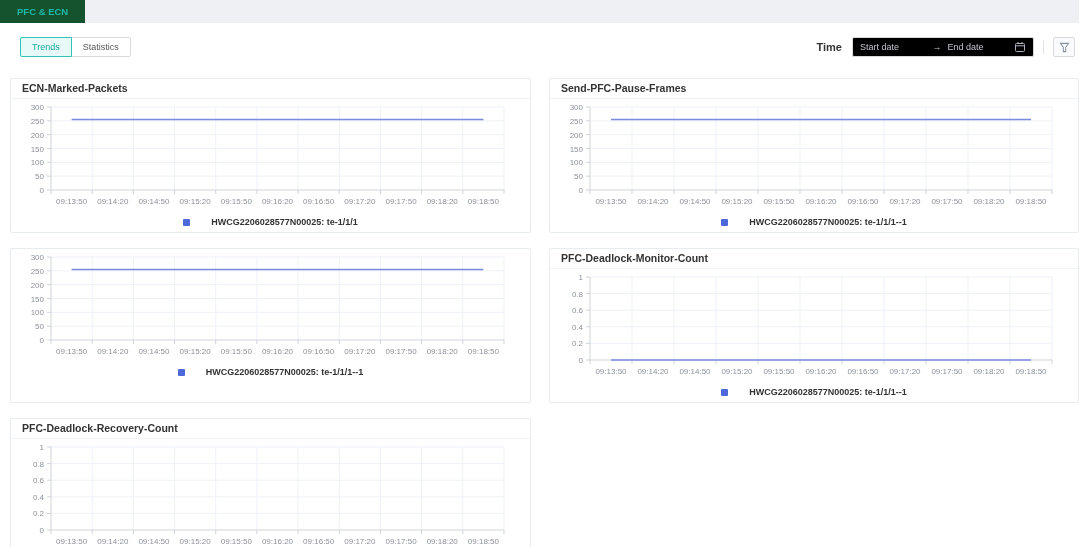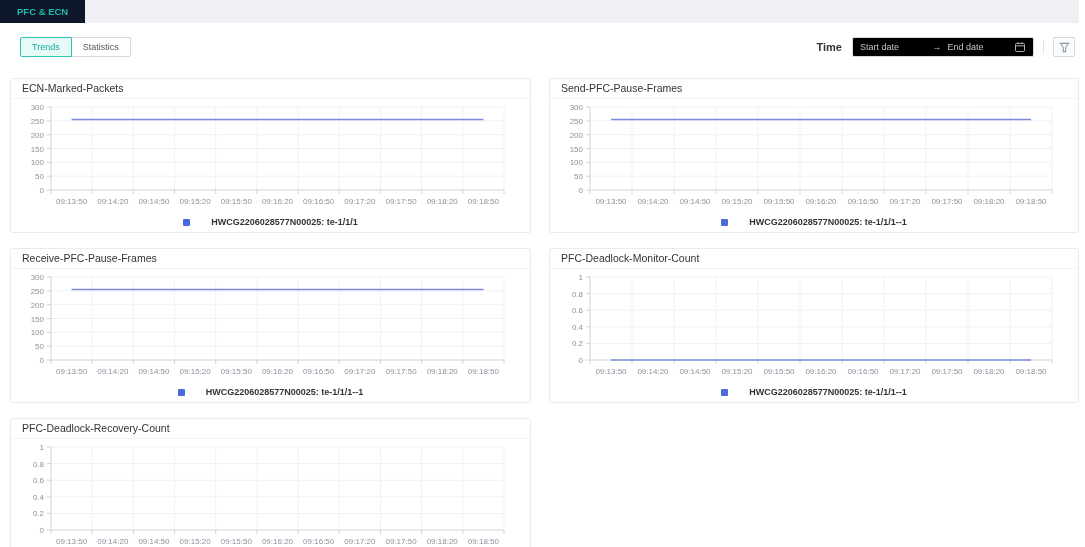--- a/index.html
+++ b/index.html
@@ -4,21 +4,21 @@
 <style>
   * { box-sizing: border-box; }
   html,body { margin:0; padding:0; }
   body {
     width:1085px; height:547px; overflow:hidden;
     background:#fff; font-family:"Liberation Sans", sans-serif;
   }
   
   .tabstrip { display:flex; height:23px; background:#eef0f4; margin-right:6px; }
   .tab-active {
-    background:#0f172a; color:#1db9ab; font-weight:700; font-size:9.5px;
+    background:#14532d; color:#1db9ab; font-weight:700; font-size:9.5px;
     padding:0 17px; display:flex; align-items:center; white-space:nowrap; cursor:pointer;
   }
   .tab-filler { flex:1; }
   
   .toolbar { display:flex; align-items:center; justify-content:space-between; margin:14px 10px 0 10px; height:20px;padding-left:10px; }
   .btn-group { display:flex; }
   .vbtn {
     height:20px; padding:0 11px; font-size:9px; font-family:inherit;
     border:1px solid #d9d9d9; background:#fff; color:#595959; cursor:pointer;
   }
@@ -37,21 +37,21 @@
   .date-range .end { flex:1; }
   .divider { width:1px; height:14px; background:#e3e5e9; margin:0 9px; }
   .filter-btn {
     width:22px; height:20px; border:1px solid #d9d9d9; border-radius:2px;
     background:#fafbfc; display:flex; align-items:center; justify-content:center; padding:0; cursor:pointer;
   }
   
   .grid { display:grid; grid-template-columns:521px 530px; gap:15px 18px; margin:21px 0 0 10px; }
   .card { border:1px solid #e9ecef; border-radius:2px; background:#fff; height:155px; overflow:hidden; }
   .card-header {
-    height:20px; line-height:19px; padding:0 11px; font-size:10.5px; font-weight:400;
+    height:20px; line-height:19px; padding:0 11px; font-size:10.5px; font-weight:700;
     color:#333; border-bottom:1px solid #f0f2f5; white-space:nowrap;
   }
   .card-body { height:133px; display:flex; flex-direction:column; }
   .plot { flex:1; overflow:hidden; }
   .legend { height:20px; display:flex; align-items:center; justify-content:center; gap:21px; font-size:9px; color:#333; cursor:pointer;font-weight:bold; }
   .legend-marker { width:7px; height:7px; border-radius:1px; }
 </style>
 </head>
 <body>
 
@@ -225,21 +225,20 @@
             <polyline points="61,20.450000000000003 103,20.450000000000003 145,20.450000000000003 187,20.450000000000003 229,20.450000000000003 271,20.450000000000003 313,20.450000000000003 355,20.450000000000003 397,20.450000000000003 439,20.450000000000003 481,20.450000000000003" fill="none" stroke="#7b8ce0" stroke-width="1.5"></polyline>
           </svg></div>
       <div class="legend">
         <span class="legend-marker" style="background: rgb(77, 104, 217);"></span>
         <span>HWCG2206028577N00025: te-1/1/1--1</span>
       </div>
     </div>
   </div>
 
   <div class="card">
-    <div class="card-header">Receive-PFC-Pause-Frames</div>
     <div class="card-body">
       <div class="plot"><svg width="519" height="113">
             <line x1="36" y1="91" x2="40" y2="91" stroke="#cfd3da" stroke-width="1"></line>
             <text x="33" y="94" text-anchor="end" font-size="8" fill="#8b929c">0</text>
             <line x1="40" y1="77.16666666666667" x2="493" y2="77.16666666666667" stroke="#eef1f7" stroke-width="1"></line>
             <line x1="36" y1="77.16666666666667" x2="40" y2="77.16666666666667" stroke="#cfd3da" stroke-width="1"></line>
             <text x="33" y="80.16666666666667" text-anchor="end" font-size="8" fill="#8b929c">50</text>
             <line x1="40" y1="63.33333333333334" x2="493" y2="63.33333333333334" stroke="#eef1f7" stroke-width="1"></line>
             <line x1="36" y1="63.33333333333334" x2="40" y2="63.33333333333334" stroke="#cfd3da" stroke-width="1"></line>
             <text x="33" y="66.33333333333334" text-anchor="end" font-size="8" fill="#8b929c">100</text>

